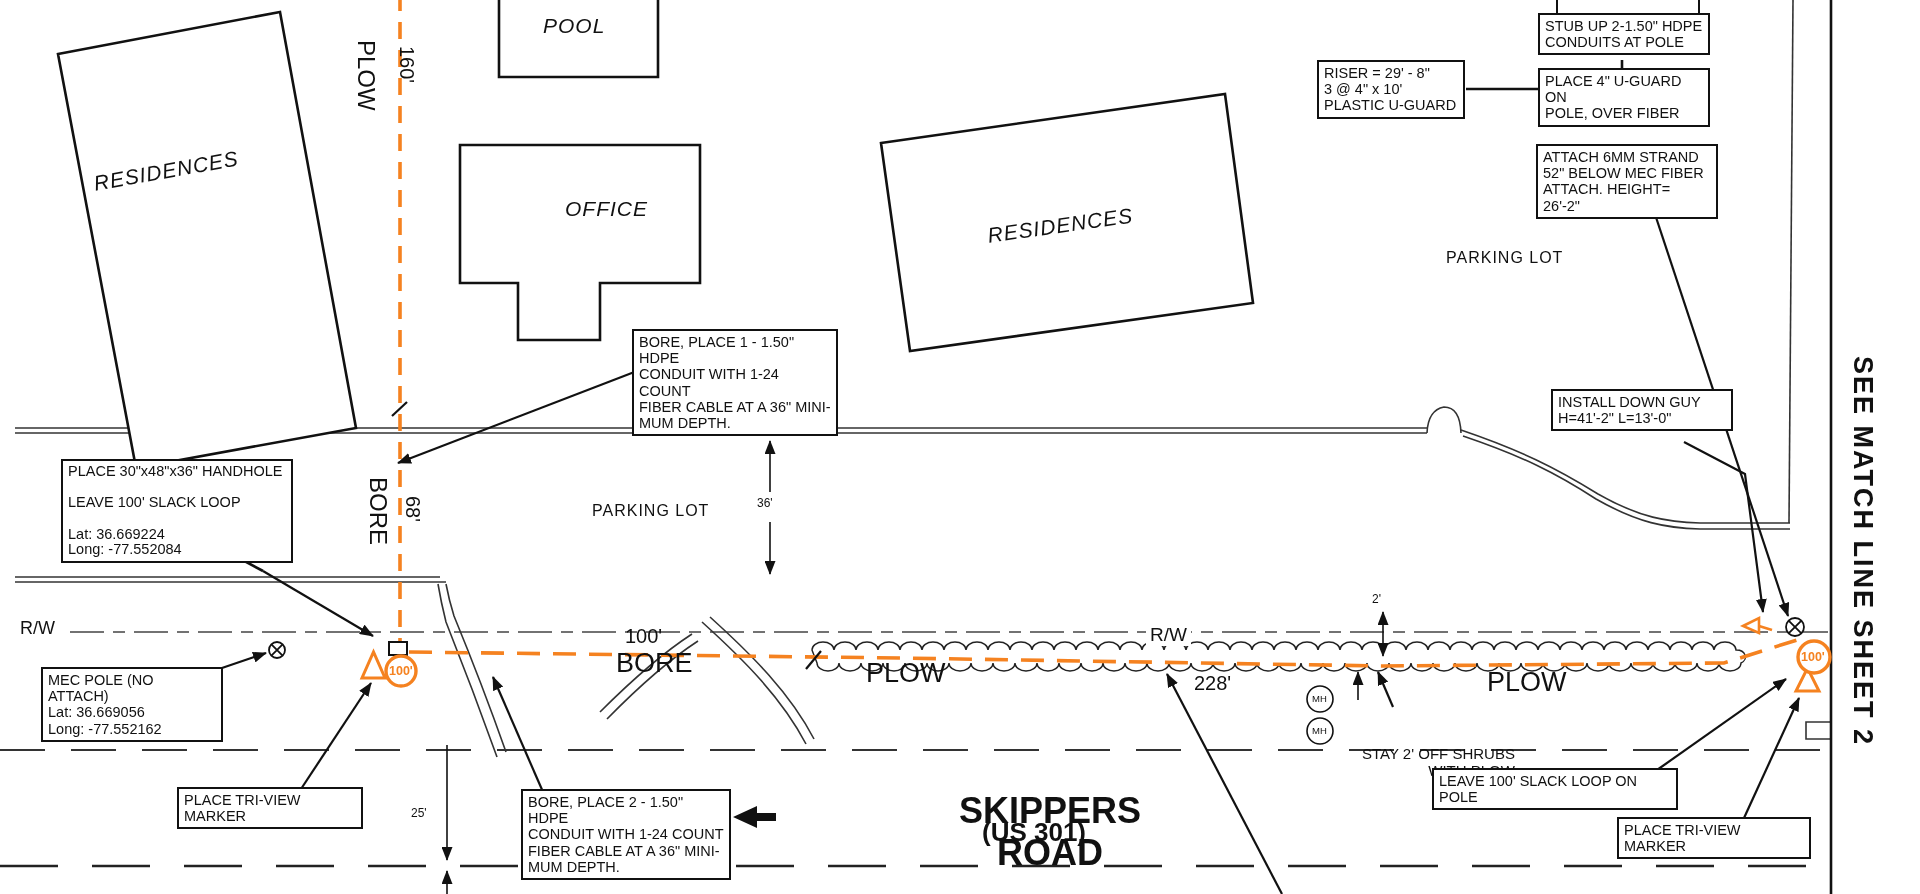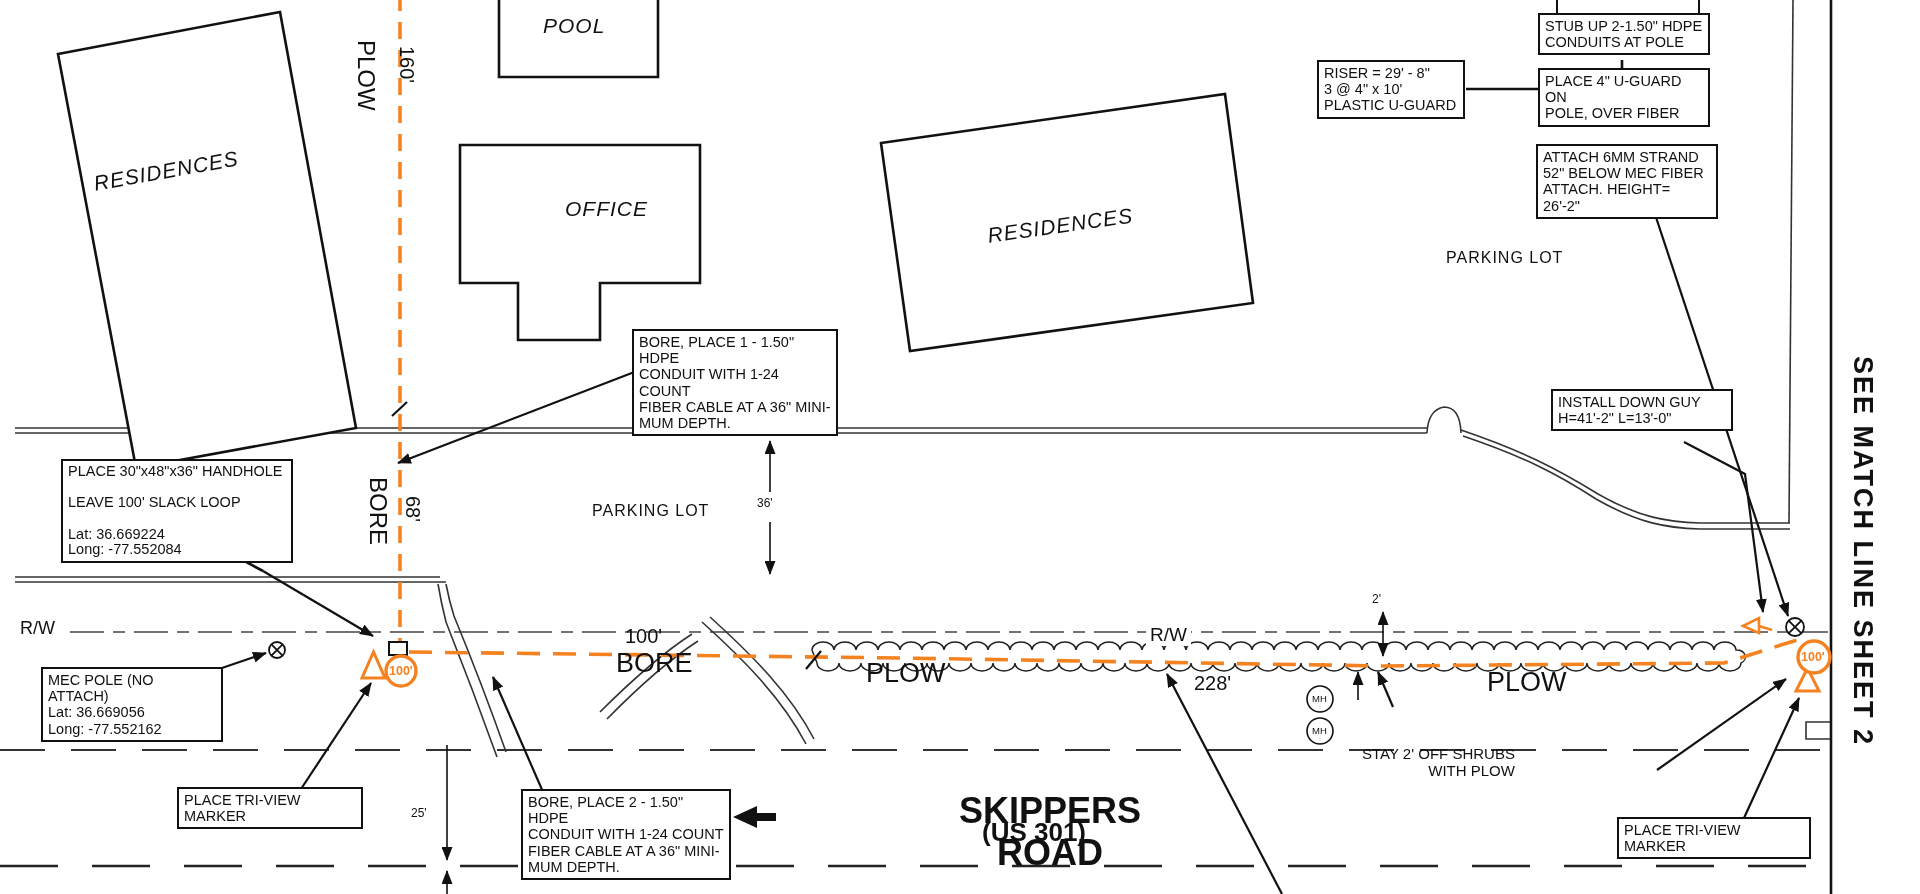--- a/index.html
+++ b/index.html
@@ -192,17 +192,18 @@
 <div class="co" style="left:41px;top:667px;width:168px;">MEC POLE (NO ATTACH)
 Lat:   36.669056
 Long: -77.552162</div>
 <div class="co" style="left:177px;top:787px;width:172px;">PLACE TRI-VIEW MARKER</div>
 <div class="co" style="left:521px;top:789px;width:196px;">BORE, PLACE 2 - 1.50" HDPE
 CONDUIT WITH 1-24 COUNT
 FIBER CABLE AT A 36" MINI-
 MUM DEPTH.</div>
 <div class="co" style="left:1551px;top:389px;width:168px;">INSTALL DOWN GUY
 H=41'-2"   L=13'-0"</div>
+<div class="co" style="left:1432px;top:768px;width:232px;">LEAVE 100' SLACK  LOOP ON POLE</div>
 <div class="co" style="left:1617px;top:817px;width:180px;">PLACE TRI-VIEW  MARKER</div>
 <div class="txt" style="left:1362px;top:745px;font-size:15px;line-height:1.15;text-align:right;">STAY 2' OFF SHRUBS
 WITH  PLOW</div>
 
 </div>
 
 </body></html>

